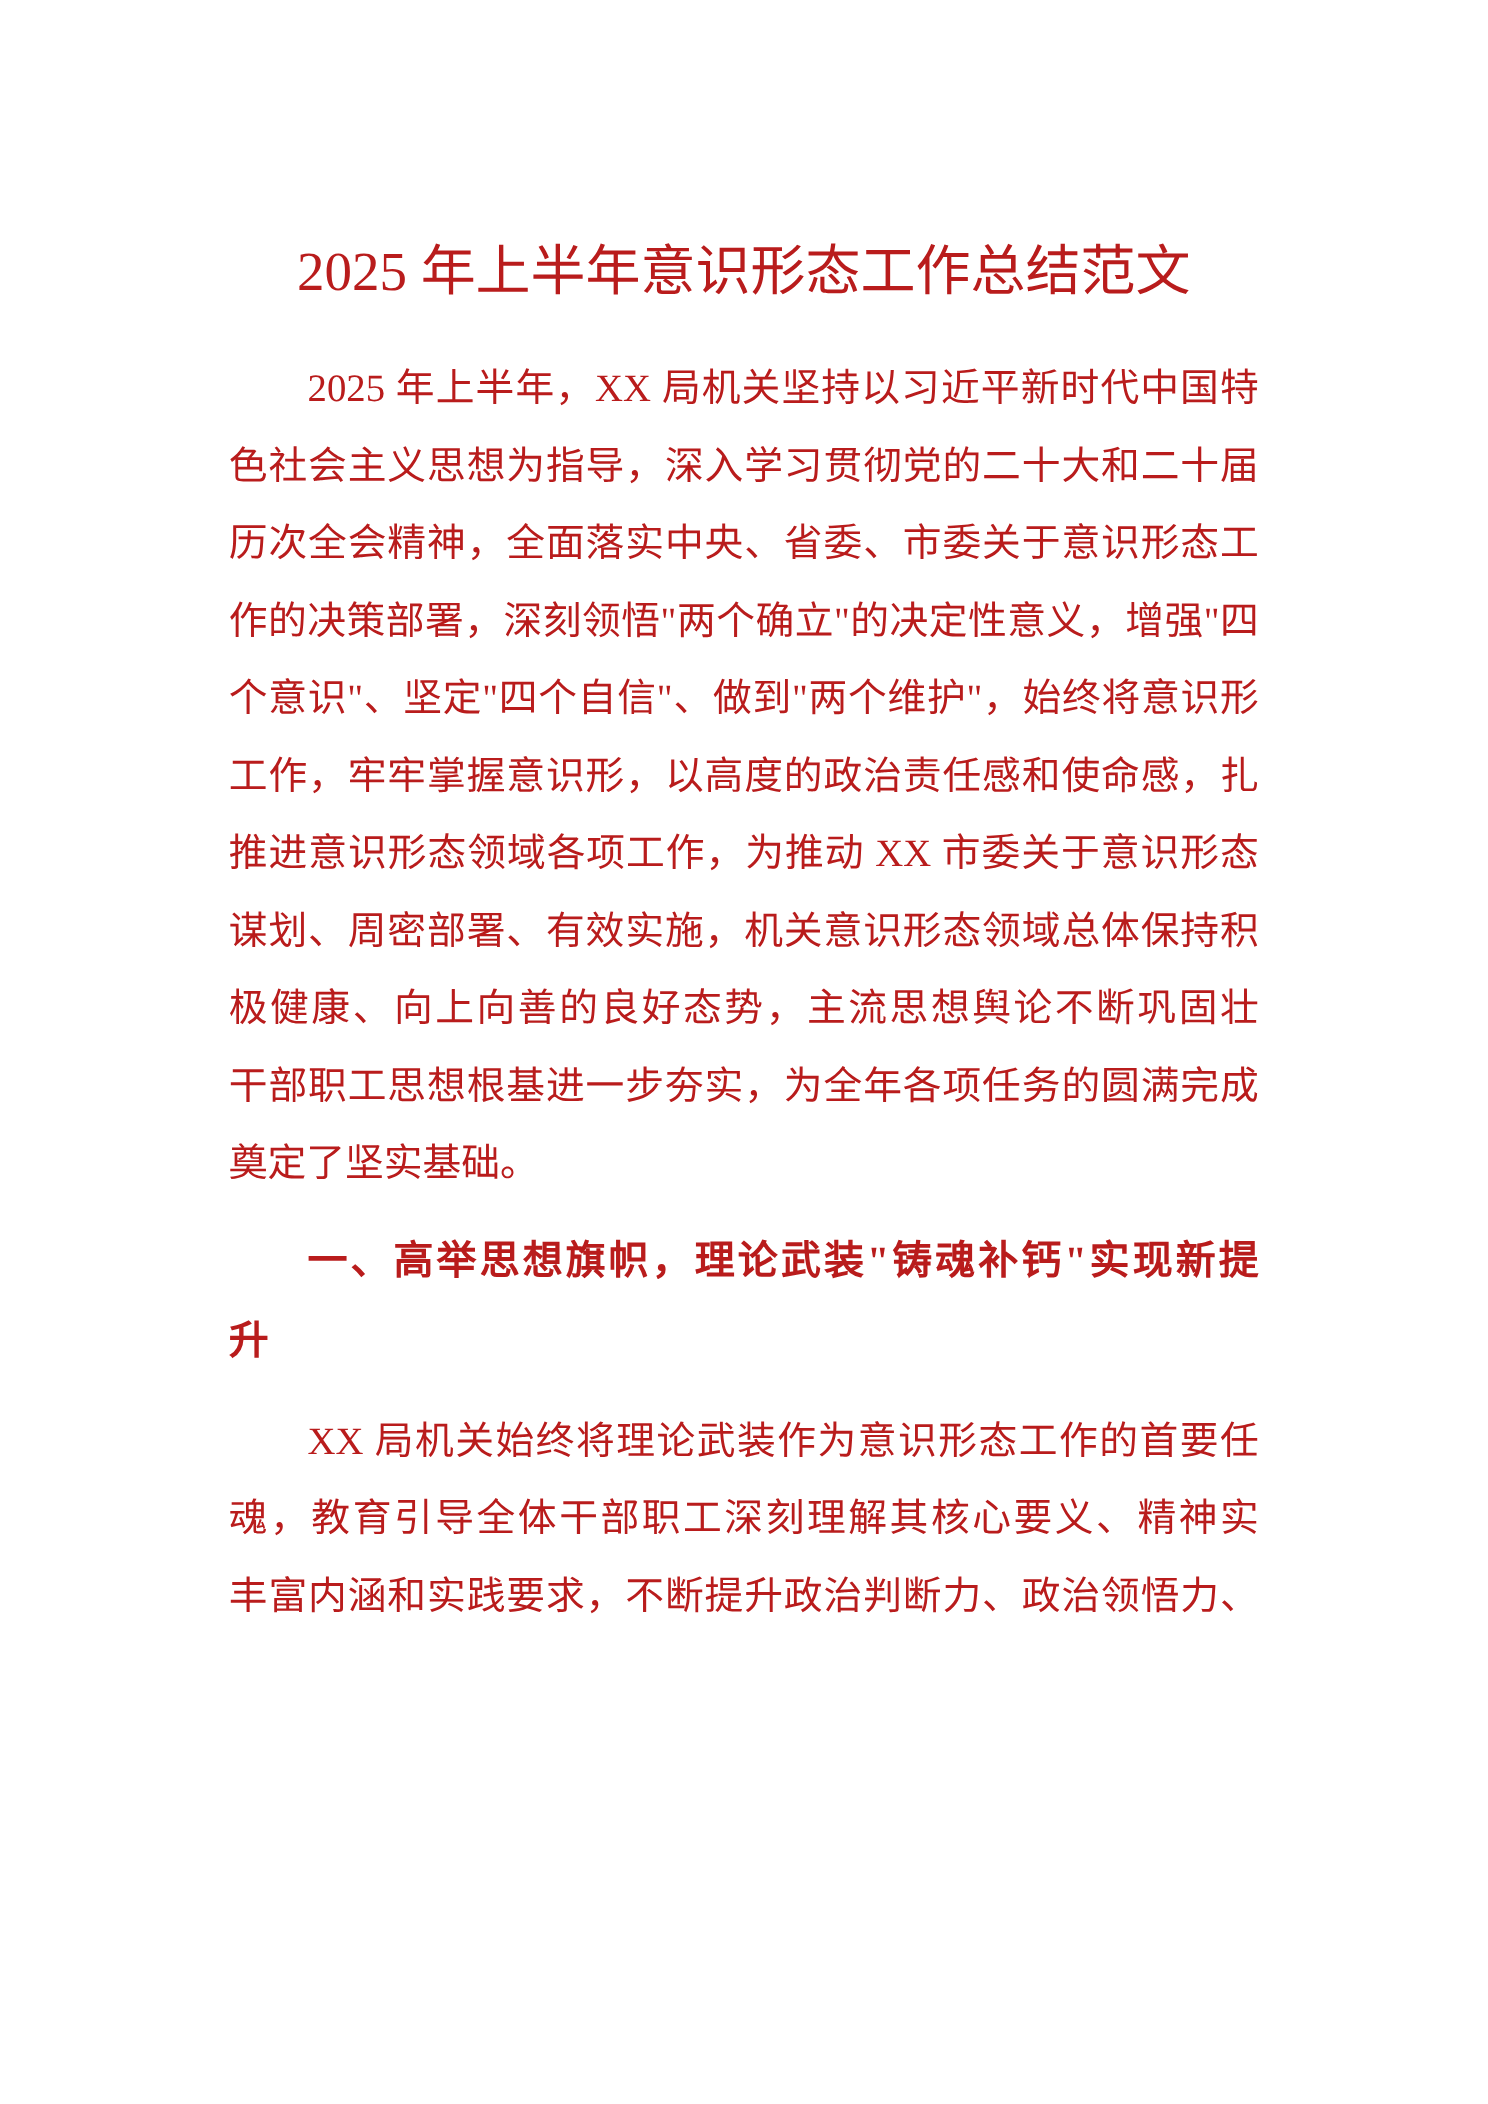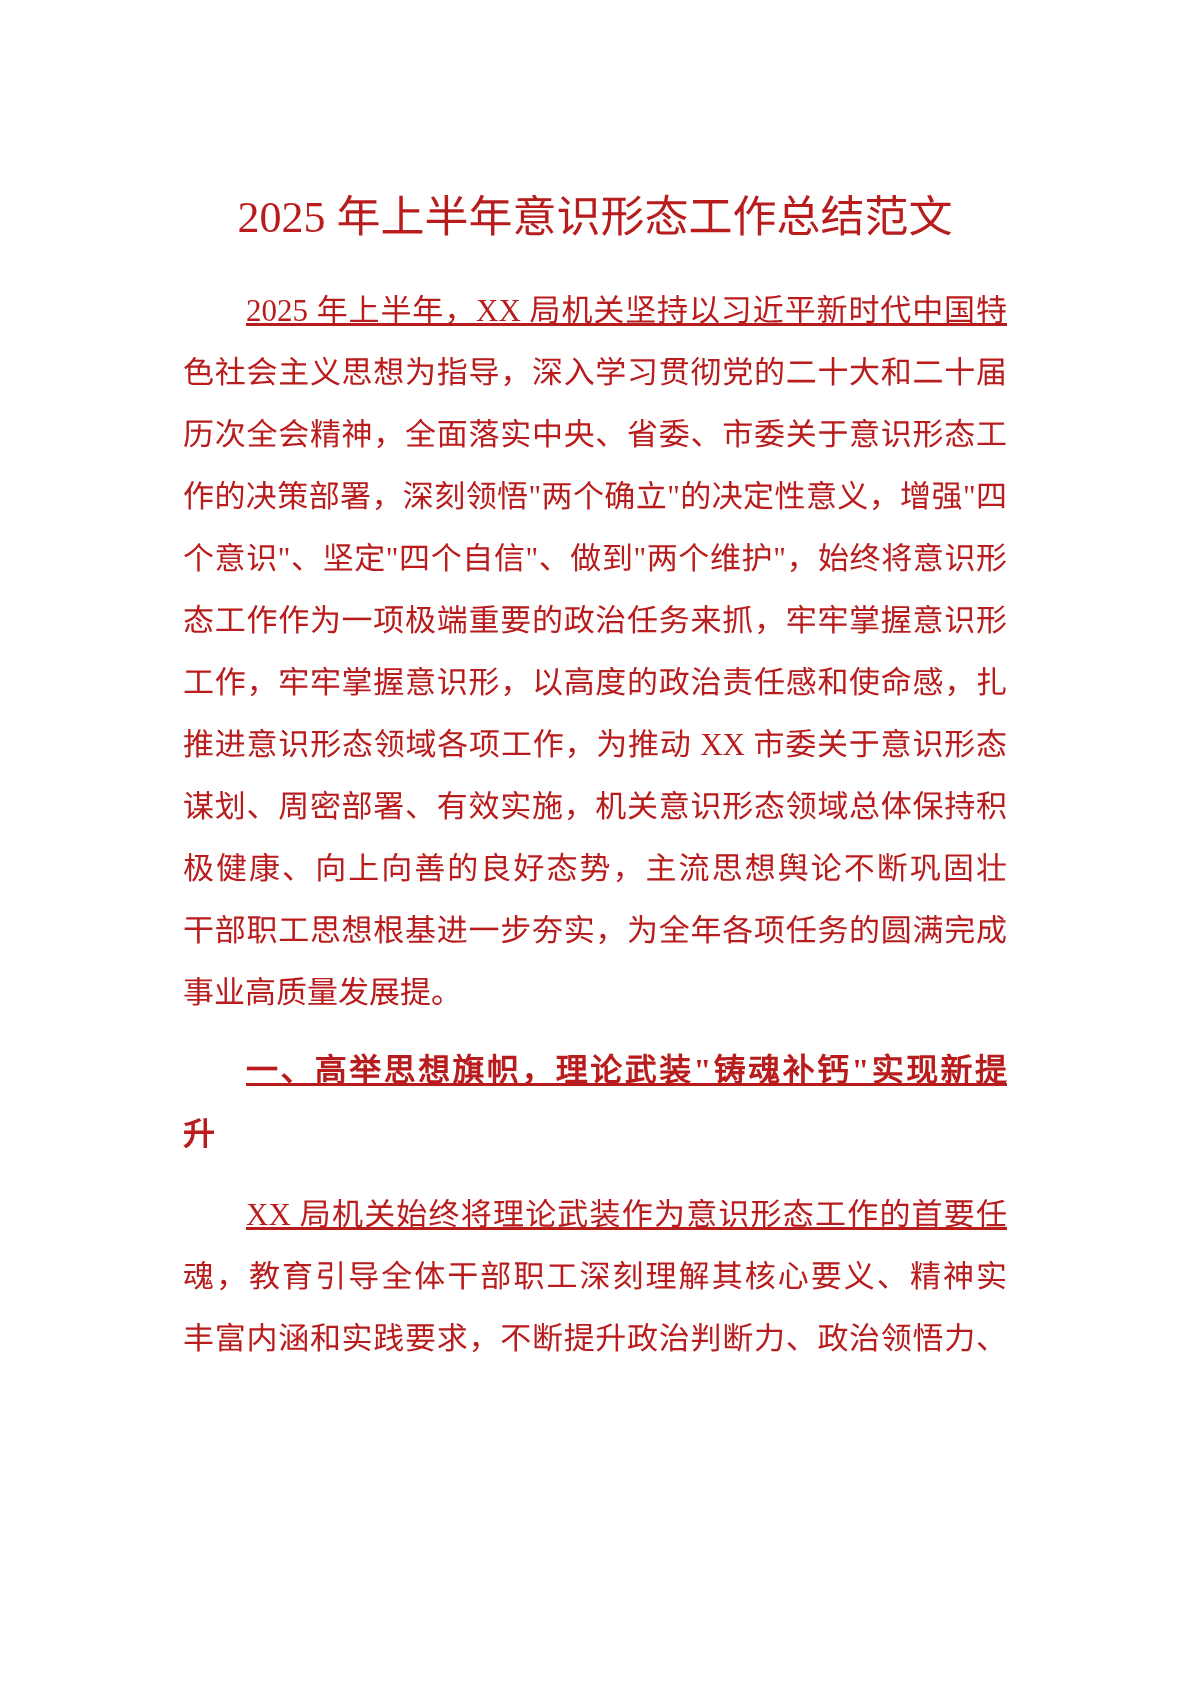--- a/index.html
+++ b/index.html
@@ -35,21 +35,20 @@
   .line {
     font-size: 31px;
     line-height: 62px;
     height: 62px;
     overflow: hidden;
     text-align: justify;
     text-align-last: justify;
   }
   .line.indent {
     text-indent: 63px;
-    text-decoration: underline;
   }
   .line.no-stretch {
     text-align-last: left;
   }
   .heading-block {
     margin-top: 14px;
     margin-bottom: 18px;
   }
   .heading-block .line {
     font-weight: bold;
@@ -64,27 +63,26 @@
 <div class="page">
 
   <h1 class="doc-title">2025 年上半年意识形态工作总结范文</h1>
 
   <div class="block">
     <div class="line indent">2025 年上半年，XX 局机关坚持以习近平新时代中国特</div>
     <div class="line">色社会主义思想为指导，深入学习贯彻党的二十大和二十届</div>
     <div class="line">历次全会精神，全面落实中央、省委、市委关于意识形态工</div>
     <div class="line">作的决策部署，深刻领悟"两个确立"的决定性意义，增强"四</div>
     <div class="line">个意识"、坚定"四个自信"、做到"两个维护"，始终将意识形</div>
-    <div class="line">态工作作为一项极端重要的政治任务来抓，牢牢掌握意识形</div>
     <div class="line">工作，牢牢掌握意识形，以高度的政治责任感和使命感，扎实</div>
     <div class="line">推进意识形态领域各项工作，为推动 XX 市委关于意识形态工</div>
     <div class="line">谋划、周密部署、有效实施，机关意识形态领域总体保持积</div>
     <div class="line">极健康、向上向善的良好态势，主流思想舆论不断巩固壮大，</div>
     <div class="line">干部职工思想根基进一步夯实，为全年各项任务的圆满完成</div>
-    <div class="line no-stretch">事业高质量发展提。</div>
+    <div class="line no-stretch">奠定了坚实基础。</div>
   </div>
 
   <div class="block heading-block">
     <div class="line indent">一、高举思想旗帜，理论武装"铸魂补钙"实现新提</div>
     <div class="line no-stretch">升</div>
   </div>
 
   <div class="block">
     <div class="line indent">XX 局机关始终将理论武装作为意识形态工作的首要任</div>
     <div class="line">魂，教育引导全体干部职工深刻理解其核心要义、精神实质、</div>

